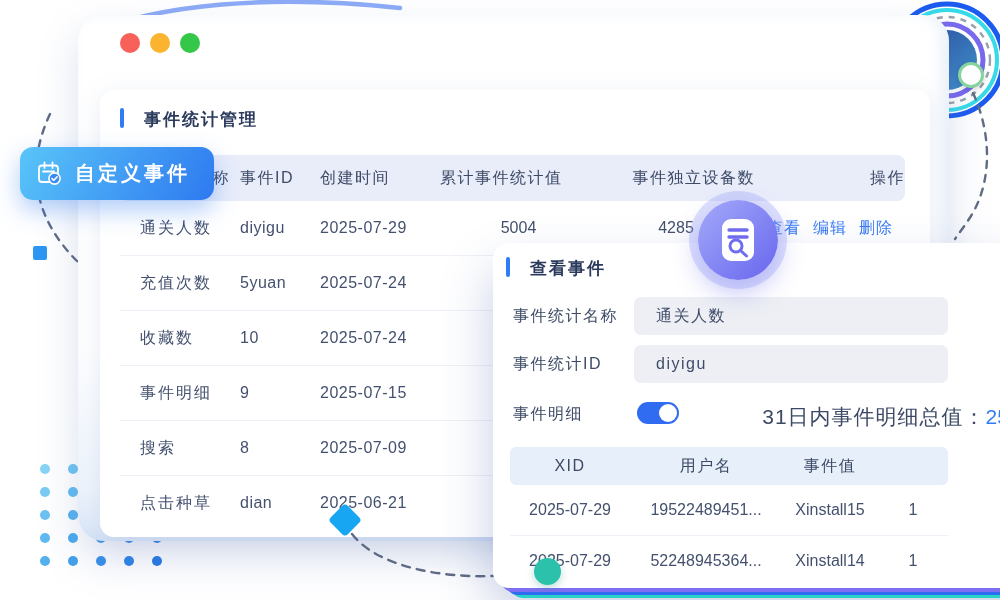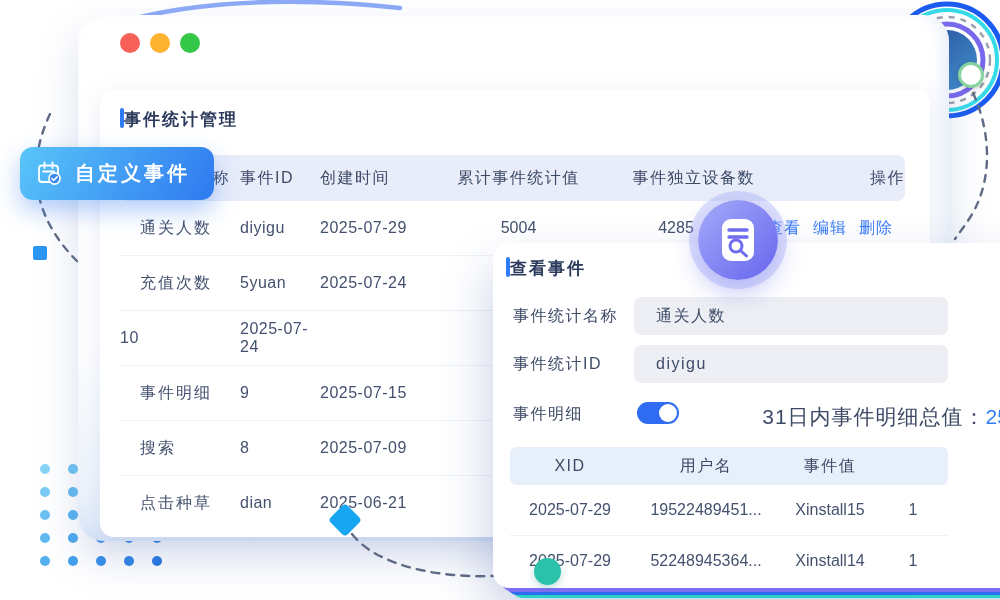--- a/index.html
+++ b/index.html
@@ -21,21 +21,21 @@
   }
   .traffic{position:absolute;width:20px;height:20px;border-radius:50%;top:18px;}
   .t-red{left:42px;background:var(--traffic-red,#f8615a);}
   .t-yellow{left:72px;background:var(--traffic-yellow,#fcb330);}
   .t-green{left:102px;background:var(--traffic-green,#35c747);}
 
   .inner-card{
     position:absolute;left:22px;top:75px;width:830px;height:447px;border-radius:14px;
     background:#ffffff;box-shadow:0 6px 26px rgba(100,125,180,.15);
   }
-  .section-title{position:absolute;display:flex;gap:0;}
+  .section-title{position:absolute;display:flex;gap:20px;}
   .title-bar{width:4px;height:20px;border-radius:2px;background:var(--accent-blue,#2f7cf6);}
   .title-text{font-size:17px;font-weight:bold;color:var(--title-color,#2b3a5c);letter-spacing:2px;}
 
   
   .etable{position:absolute;left:20px;top:65px;width:785px;}
   .thead,.trow{display:grid;grid-template-columns:120px 80px 120px 157px 158px 1fr;align-items:center;}
   .thead{height:46px;background:var(--header-bg,#e9edfa);border-radius:8px;
          font-size:16px;color:#3d4a66;letter-spacing:1.5px;}
   .thead .c1{padding-left:5px;}
   .trow{height:54px;font-size:16px;color:#44516e;}
@@ -164,21 +164,21 @@
       <div class="section-title" style="left:20px;top:18px;">
         <div class="title-bar"></div>
         <div class="title-text">事件统计管理</div>
       </div>
 
       <div class="etable">
         <div class="thead">
           <div class="c1">事件统计名称</div>
           <div class="c2">事件ID</div>
           <div class="c3">创建时间</div>
-          <div class="c4" style="text-align:center">累计事件统计值</div>
+          <div class="c4" style="text-align:left">累计事件统计值</div>
           <div class="c5" style="text-align:right">事件独立设备数</div>
           <div class="c6">操作</div>
         </div>
         <div id="main-rows">
             <div class="trow">
               <div class="c1">通关人数</div>
               <div class="c2">diyigu</div>
               <div class="c3">2025-07-29</div>
               <div class="c4">5004</div>
               <div class="c5">4285</div>
@@ -190,20 +190,21 @@
             </div>
             <div class="trow">
               <div class="c1">充值次数</div>
               <div class="c2">5yuan</div>
               <div class="c3">2025-07-24</div>
               <div class="c4"></div>
               <div class="c5"></div>
               <div class="c6 ops"></div>
             </div>
             <div class="trow">
+              <div class="c1">收藏数</div>
               <div class="c2">10</div>
               <div class="c3">2025-07-24</div>
               <div class="c4"></div>
               <div class="c5"></div>
               <div class="c6 ops"></div>
             </div>
             <div class="trow">
               <div class="c1">事件明细</div>
               <div class="c2">9</div>
               <div class="c3">2025-07-15</div>

